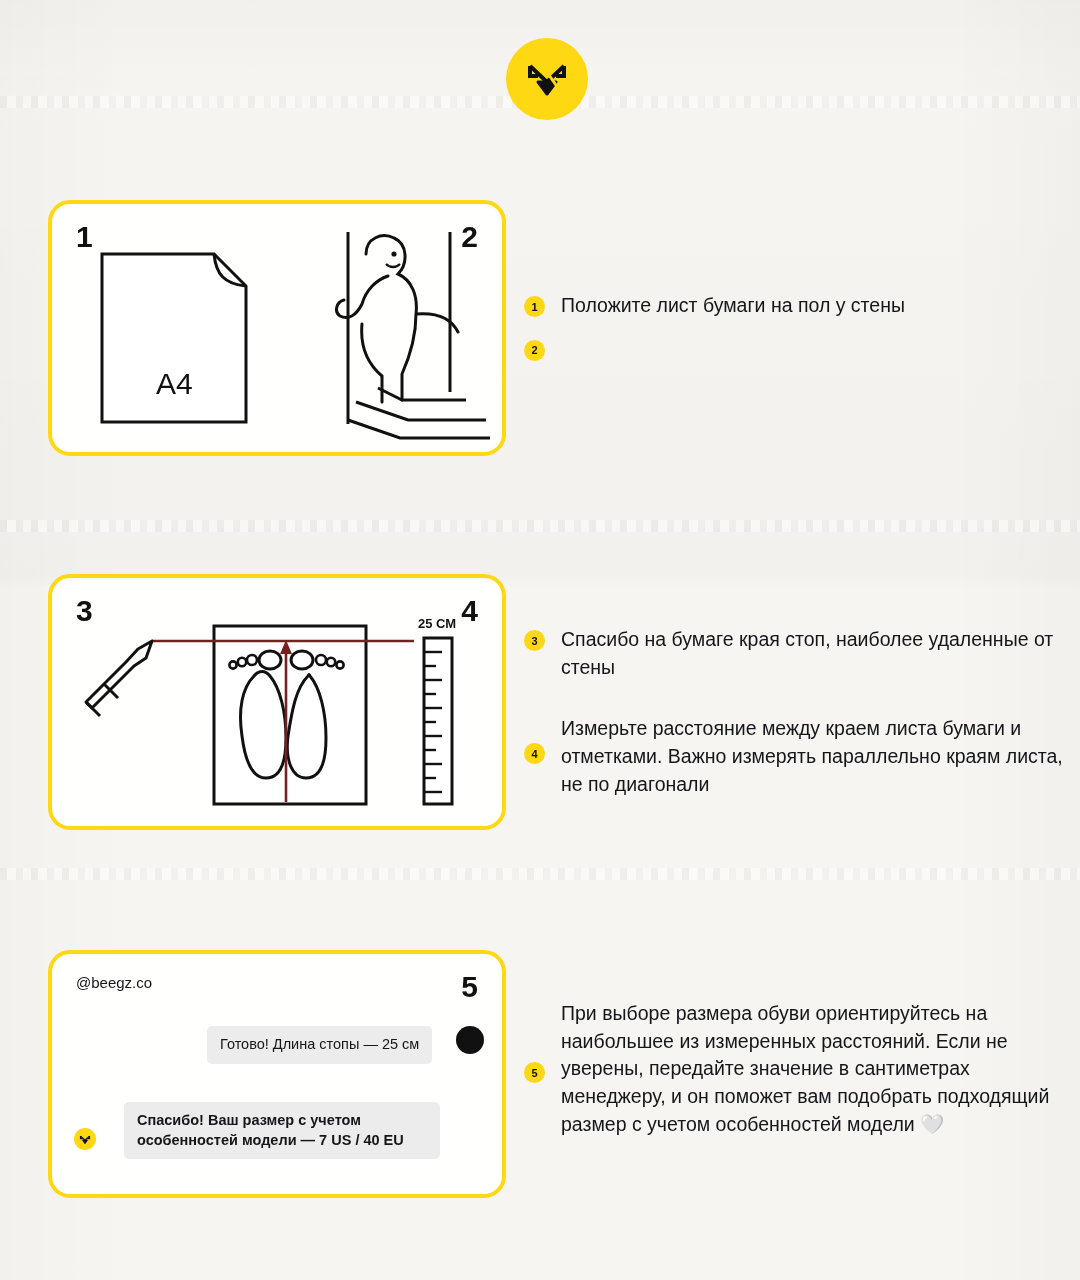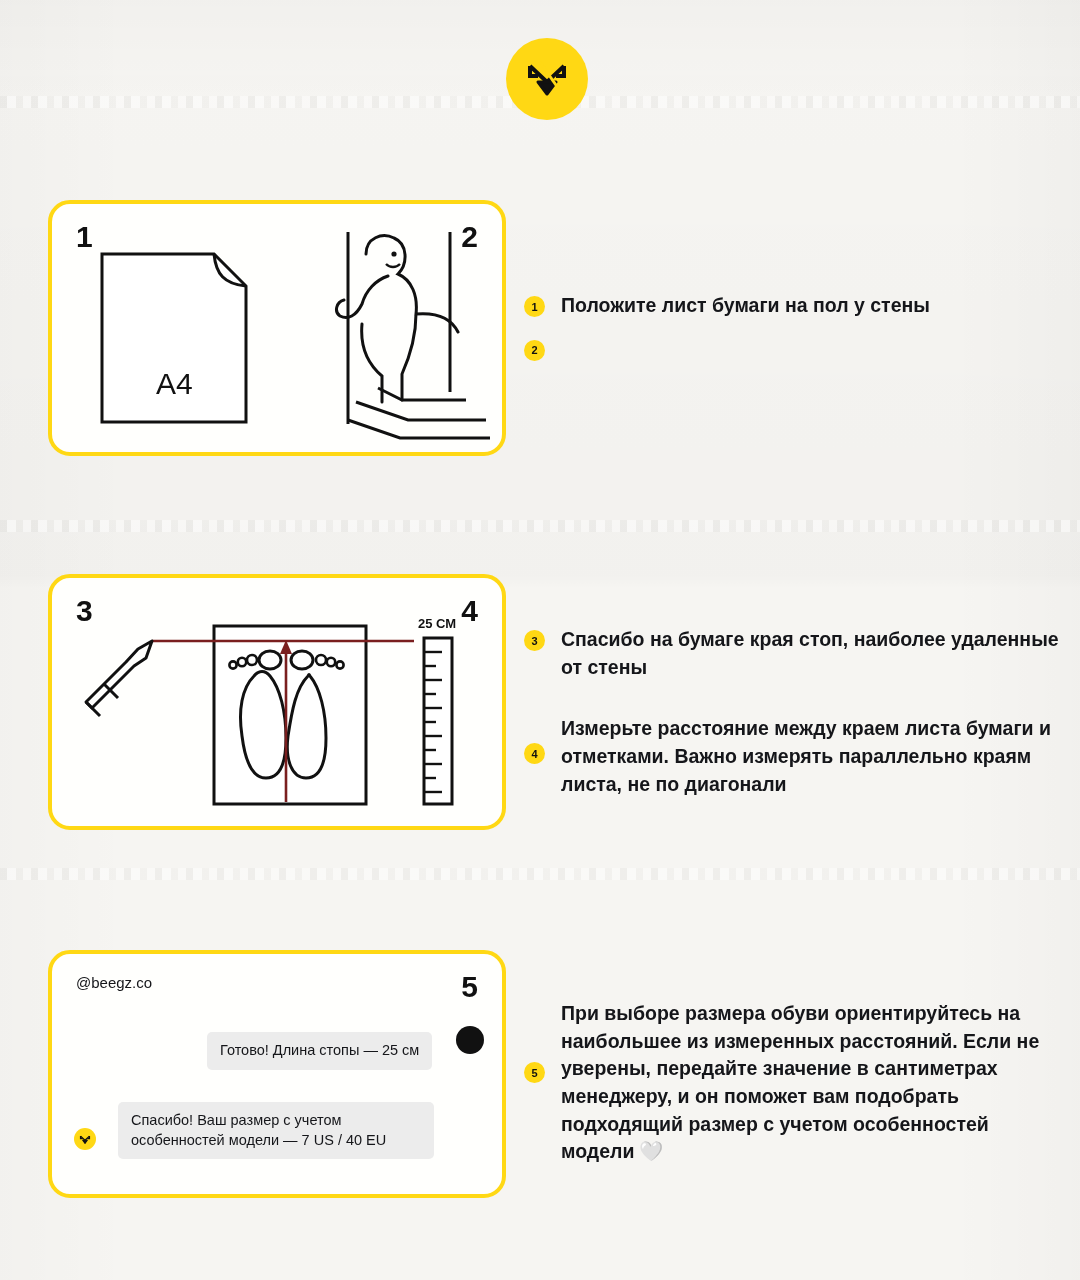--- a/index.html
+++ b/index.html
@@ -93,21 +93,20 @@
     align-items: center;
     justify-content: center;
     margin-right: 16px;
     margin-top: 4px;
   }
   .step-text {
     font-size: 19.5px;
     line-height: 1.42;
     color: #15161a;
     max-width: 520px;
-    font-weight: bold;
   }
 
   
   .handle {
     position: absolute;
     left: 24px;
     top: 20px;
     font-size: 15px;
     color: #15161a;
     text-align: right;
@@ -247,24 +246,24 @@
   <div class="step-row">
     <div class="bullet" style="margin-top:28px;">4</div>
     <div class="step-text">Измерьте расстояние между краем листа бумаги и отметками. Важно измерять параллельно краям листа, не по диагонали</div>
   </div>
 </div>
 
 <div class="card" style="left:48px; top:950px; width:458px; height:248px;">
   <div class="handle">@beegz.co</div>
   <div class="card-num" style="right:24px; top:18px;">5</div>
 
-  <div class="msg" style="left:155px; top:78px;">Готово! Длина стопы — 25 см</div>
+  <div class="msg" style="left:155px; top:72px;">Готово! Длина стопы — 25 см</div>
   <div class="dot-avatar" style="left:404px; top:72px;"></div>
 
-  <div class="msg" style="left:66px; top:148px; width:290px;">Спасибо! Ваш размер с учетом особенностей модели — 7 US / 40 EU</div>
+  <div class="msg" style="left:72px; top:148px; width:290px;font-weight:bold;">Спасибо! Ваш размер с учетом особенностей модели — 7 US / 40 EU</div>
   <div class="mini-badge" style="left:22px; top:174px;">
     <svg width="12" height="11" viewBox="0 0 46 42">
       <path d="M6 8 L23 24 L40 8" fill="none" stroke="#111" stroke-width="5"></path>
       <path d="M6 8 L6 18 L14 18" fill="none" stroke="#111" stroke-width="5"></path>
       <path d="M40 8 L40 18 L32 18" fill="none" stroke="#111" stroke-width="5"></path>
       <path d="M14 24 L32 24 L23 36 Z" fill="#111" stroke="#111" stroke-width="4" stroke-linejoin="round"></path>
     </svg>
   </div>
 </div>
 

